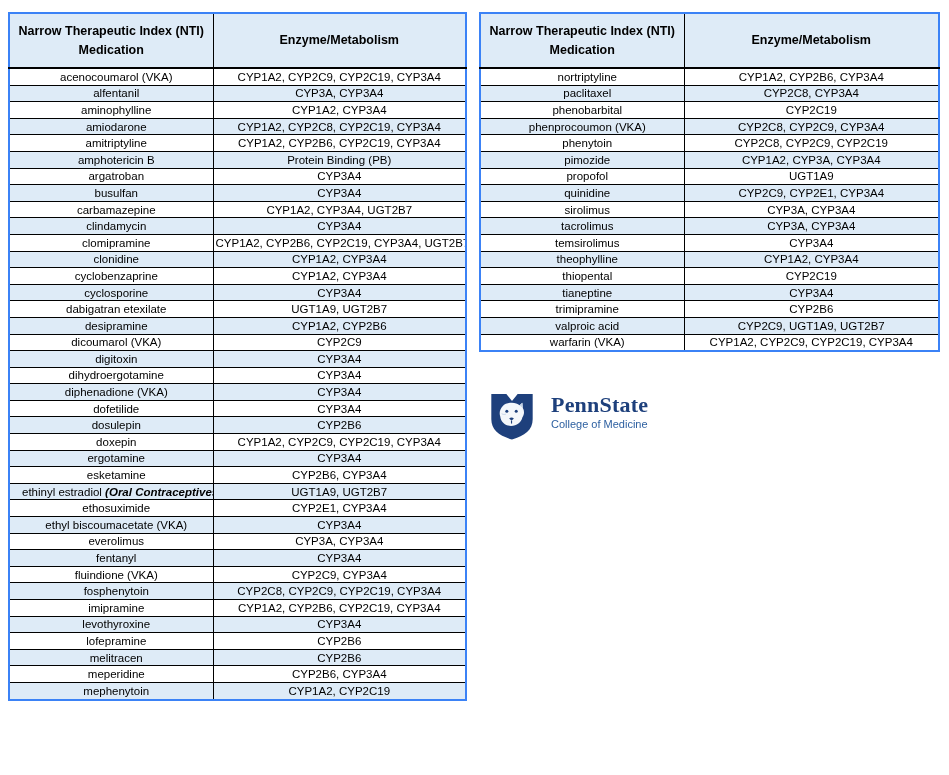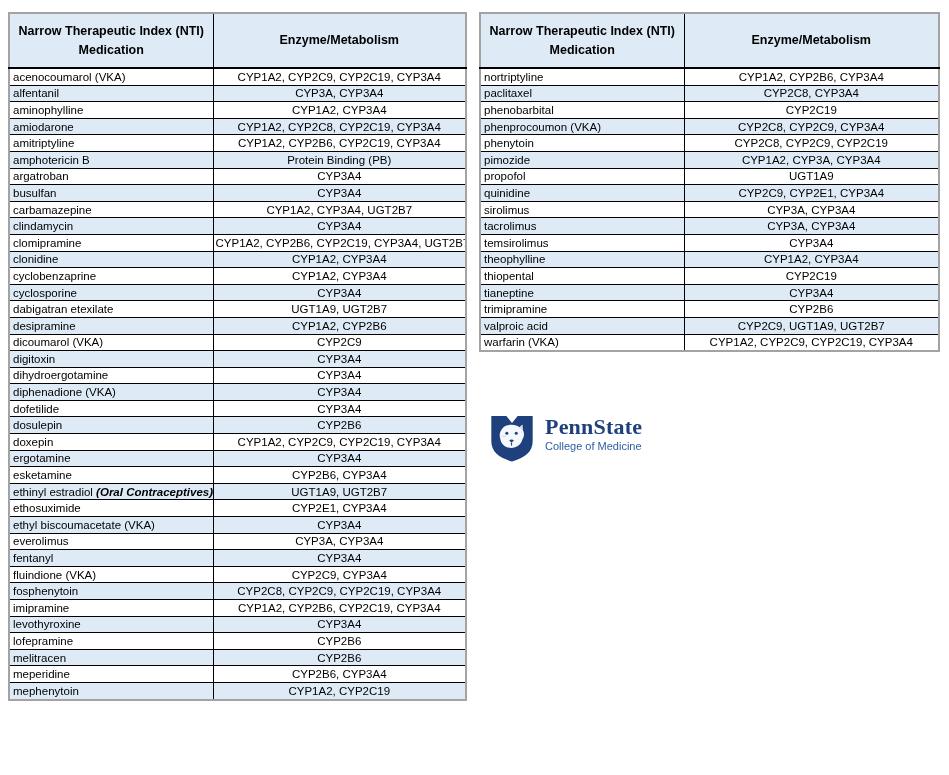--- a/index.html
+++ b/index.html
@@ -3,42 +3,42 @@
 <meta charset="utf-8">
 <style>
   html,body{margin:0;padding:0;}
   body{
     width:949px;height:775px;background:#ffffff;position:relative;
     font-family:"Liberation Sans", sans-serif;color:#000;
     overflow:hidden;
   }
   table.nti{
     border-collapse:collapse;position:absolute;table-layout:fixed;
-    border:2px solid #a3a3a3;background:#b91c1c;
+    border:2px solid #3b82f6;background:#b91c1c;
   }
   #tbl-left{left:8px;top:12px;width:459px;}
   #tbl-right{left:479px;top:12px;width:461px;}
   table.nti th{
     background:#DEEBF7;font-size:12.5px;font-weight:bold;text-align:center;
     height:53px;border:1px solid #000;border-bottom:2px solid #000;
     line-height:1.45;padding:0 6px;vertical-align:middle;
   }
   table.nti td{
     border:1px solid #000;height:15.6px;font-size:11.5px;
     padding:0 2px;vertical-align:middle;white-space:nowrap;overflow:hidden;
   }
-  table.nti td.med{text-align:left;padding-left:3px;}
+  table.nti td.med{text-align:center;padding-left:12px;}
   table.nti td.enz{text-align:center;}
   table.nti tbody tr:nth-child(even) td{background:#DEEBF7;}
   table.nti tbody tr:nth-child(odd) td{background:#FFFFFF;}
   td.med i{font-style:italic;font-weight:600;}
 
   .logo{
-    position:absolute;left:490px;top:415px;
-    display:flex;align-items:flex-start;gap:11px;
+    position:absolute;left:490px;top:393px;
+    display:flex;align-items:flex-start;gap:17px;
   }
   .logo .shield{width:44px;height:47px;display:block;}
   .logo .wordmark{
     font-family:"Liberation Serif", serif;font-weight:bold;
     font-size:22px;line-height:1.05;color:#1E407C;letter-spacing:.2px;
   }
   .logo .subtitle{
     font-size:11px;line-height:1.15;color:#2C5FA0;margin-top:2px;
   }
 </style>

